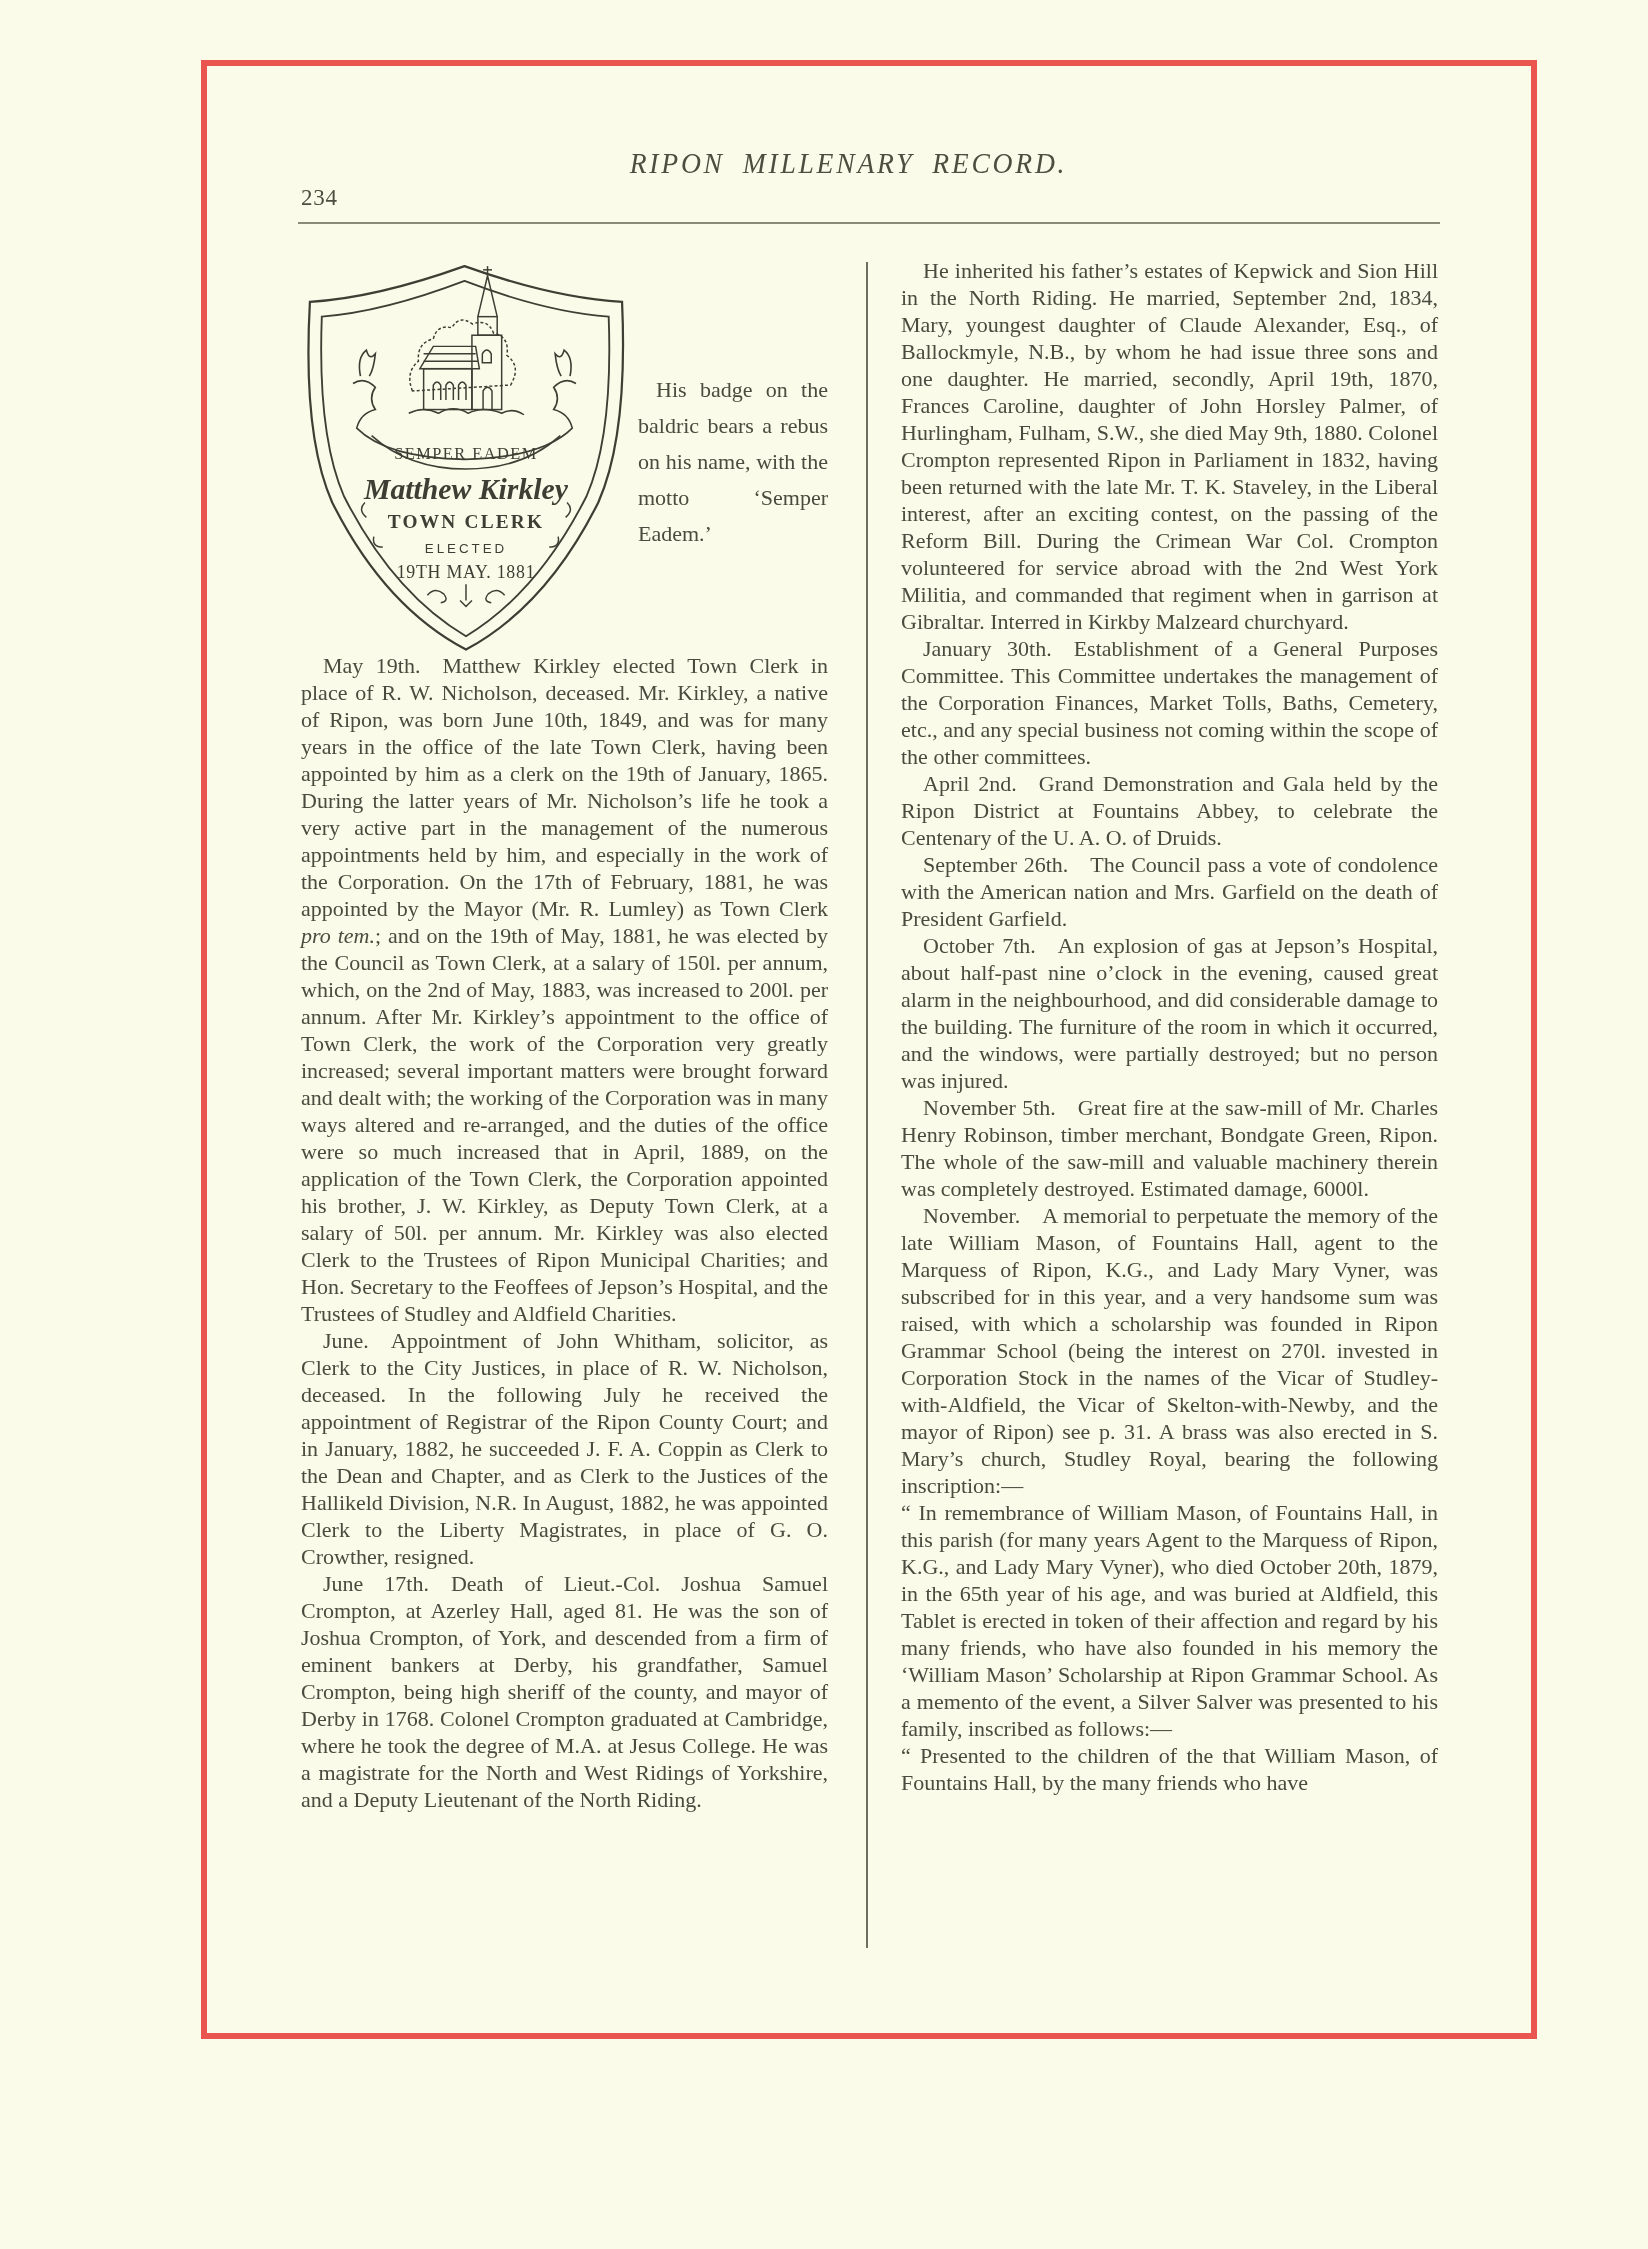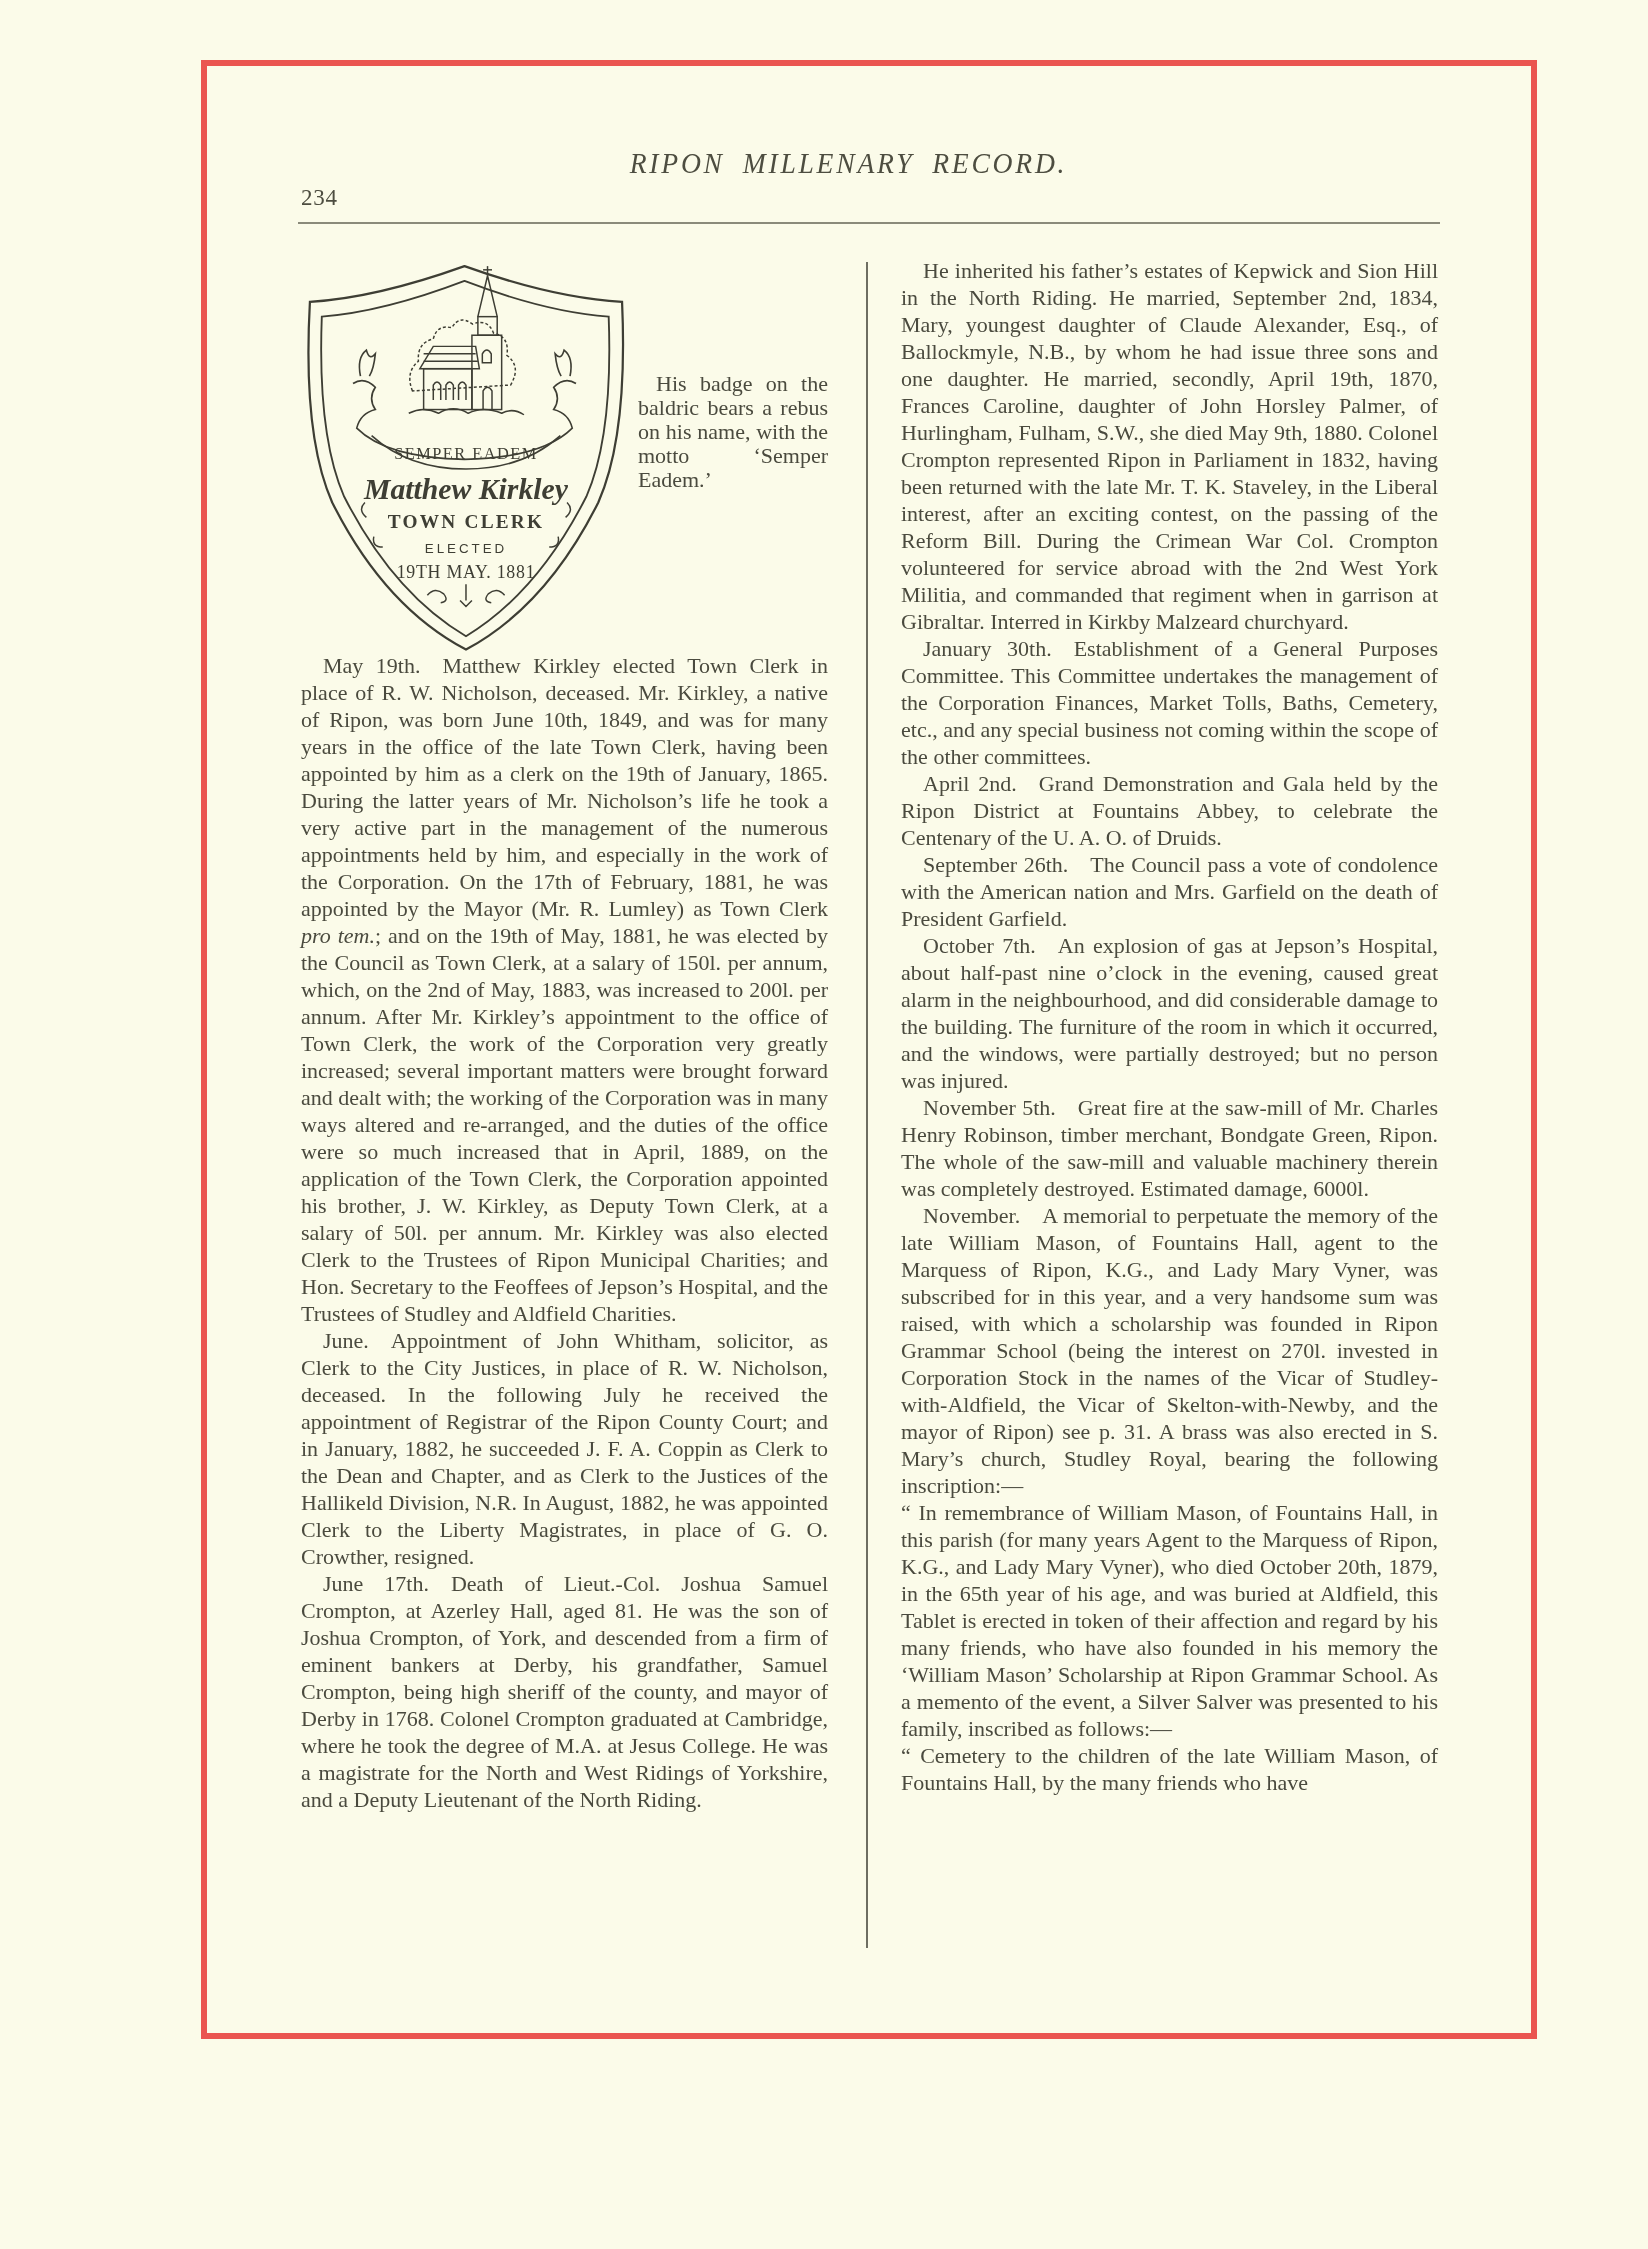--- a/index.html
+++ b/index.html
@@ -51,21 +51,21 @@
   }
   .col p { margin: 0; text-indent: 22px; }
   .col p.noindent { text-indent: 0; }
   .col-left { left: 301px; top: 652px; width: 527px; }
   .col-right { left: 901px; top: 257px; width: 537px; }
   .badge {
     position: absolute; left: 301px; top: 257px; width: 327px; height: 398px;
   }
   .badge-caption {
     position: absolute; left: 638px; top: 372px; width: 190px;
-    font-size: 22px; line-height: 24px;
+    font-size: 22px; line-height: 36px;
     text-align: justify; text-align-last: justify;
   }
   .badge-caption p { margin: 0; text-indent: 18px; }
   .badge-caption .last { text-align-last: auto; }
   i { font-style: italic; }
 </style>
 </head>
 <body>
 
 <div class="frame"></div>
@@ -127,15 +127,15 @@
   </div>
 <div class="col col-right" id="right-col">
     <p><span>He inherited his father’s estates of Kepwick and Sion Hill in the North Riding. He married, September 2nd, 1834, Mary, youngest daughter of Claude Alexander, Esq., of Ballockmyle, N.B., by whom he had issue three sons and one daughter. He married, secondly, April 19th, 1870, Frances Caroline, daughter of John Horsley Palmer, of Hurlingham, Fulham, S.W., she died May 9th, 1880. Colonel Crompton represented Ripon in Parliament in 1832, having been returned with the late Mr. T. K. Staveley, in the Liberal interest, after an exciting contest, on the passing of the Reform Bill. During the Crimean War Col. Crompton volunteered for service abroad with the 2nd West York Militia, and commanded that regiment when in garrison at Gibraltar. Interred in Kirkby Malzeard churchyard.</span></p>
     <p><span>January 30th.</span> <span>Establishment of a General Purposes Committee. This Committee undertakes the management of the Corporation Finances, Market Tolls, Baths, Cemetery, etc., and any special business not coming within the scope of the other committees.</span></p>
     <p><span>April 2nd.</span> <span>Grand Demonstration and Gala held by the Ripon District at Fountains Abbey, to celebrate the Centenary of the U. A. O. of Druids.</span></p>
     <p><span>September 26th.</span> <span>The Council pass a vote of condolence with the American nation and Mrs. Garfield on the death of President Garfield.</span></p>
     <p><span>October 7th.</span> <span>An explosion of gas at Jepson’s Hospital, about half-past nine o’clock in the evening, caused great alarm in the neighbourhood, and did considerable damage to the building. The furniture of the room in which it occurred, and the windows, were partially destroyed; but no person was injured.</span></p>
     <p><span>November 5th.</span> <span>Great fire at the saw-mill of Mr. Charles Henry Robinson, timber merchant, Bondgate Green, Ripon. The whole of the saw-mill and valuable machinery therein was completely destroyed. Estimated damage, 6000l.</span></p>
     <p><span>November.</span> <span>A memorial to perpetuate the memory of the late William Mason, of Fountains Hall, agent to the Marquess of Ripon, K.G., and Lady Mary Vyner, was subscribed for in this year, and a very handsome sum was raised, with which a scholarship was founded in Ripon Grammar School (being the interest on 270l. invested in Corporation Stock in the names of the Vicar of Studley-with-Aldfield, the Vicar of Skelton-with-Newby, and the mayor of Ripon) see p. 31. A brass was also erected in S. Mary’s church, Studley Royal, bearing the following inscription:—</span></p>
     <p class="noindent"><span>“ In remembrance of William Mason, of Fountains Hall, in this parish (for many years Agent to the Marquess of Ripon, K.G., and Lady Mary Vyner), who died October 20th, 1879, in the 65th year of his age, and was buried at Aldfield, this Tablet is erected in token of their affection and regard by his many friends, who have also founded in his memory the ‘William Mason’ Scholarship at Ripon Grammar School. As a memento of the event, a Silver Salver was presented to his family, inscribed as follows:—</span></p>
-    <p class="noindent"><span>“ Cemetery to the children of the late William Mason, of Fountains Hall, by the many friends who have</span></p>
+    <p class="noindent"><span>“ Presented to the children of the that William Mason, of Fountains Hall, by the many friends who have</span></p>
   </div>
 
 
 </body></html>

